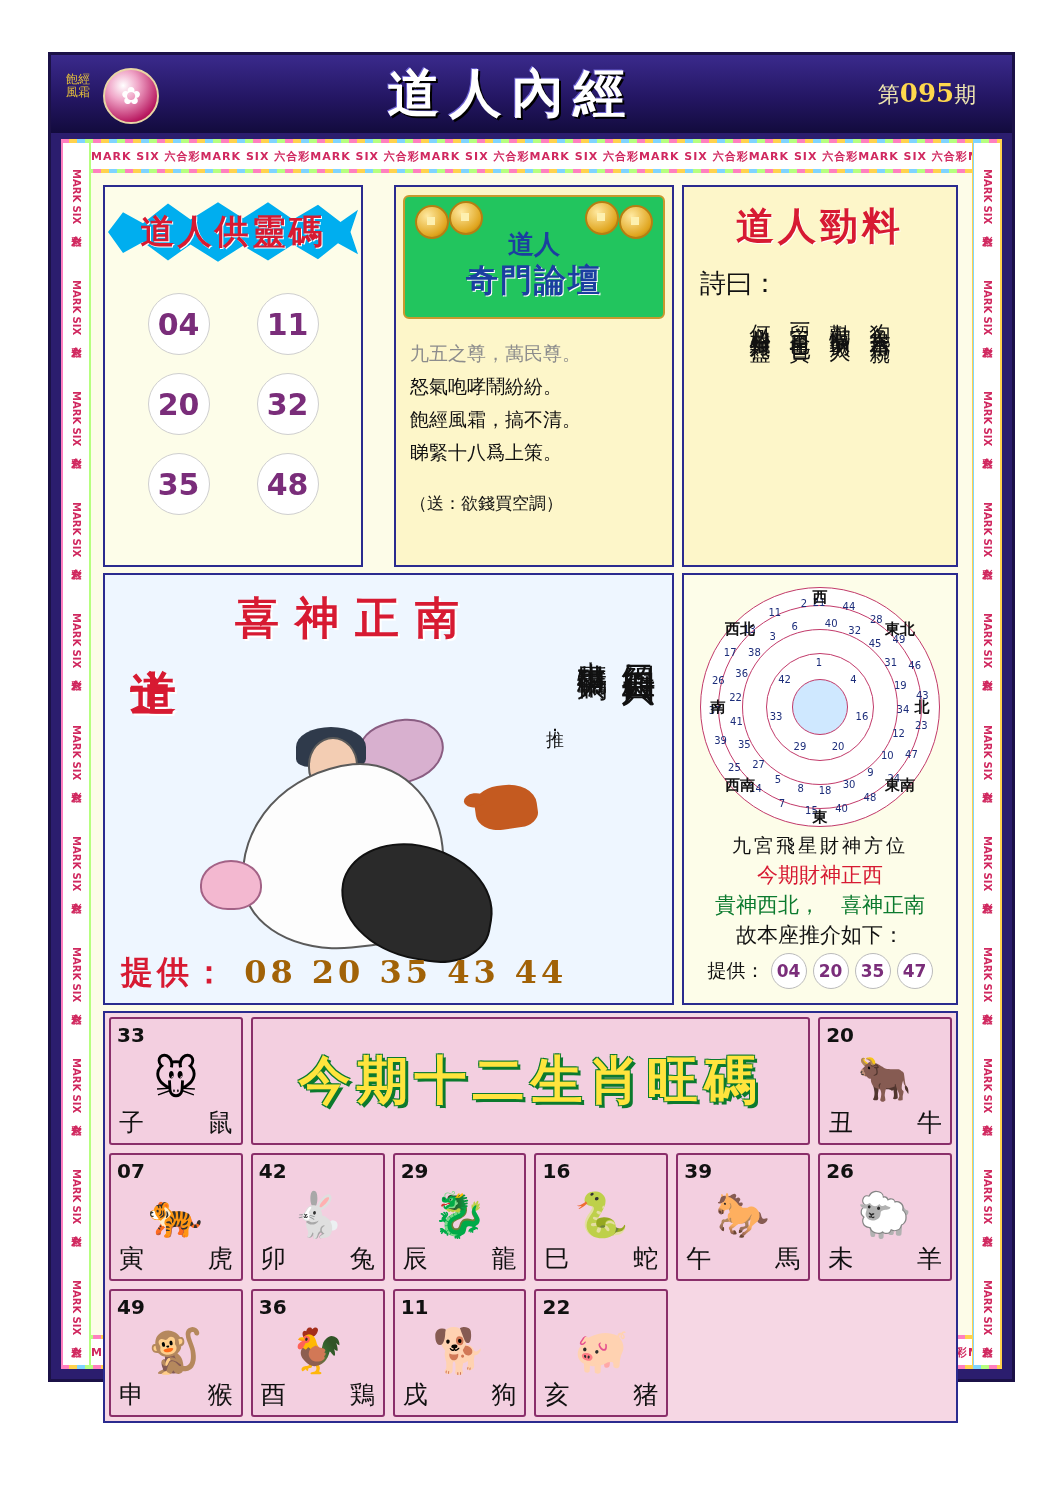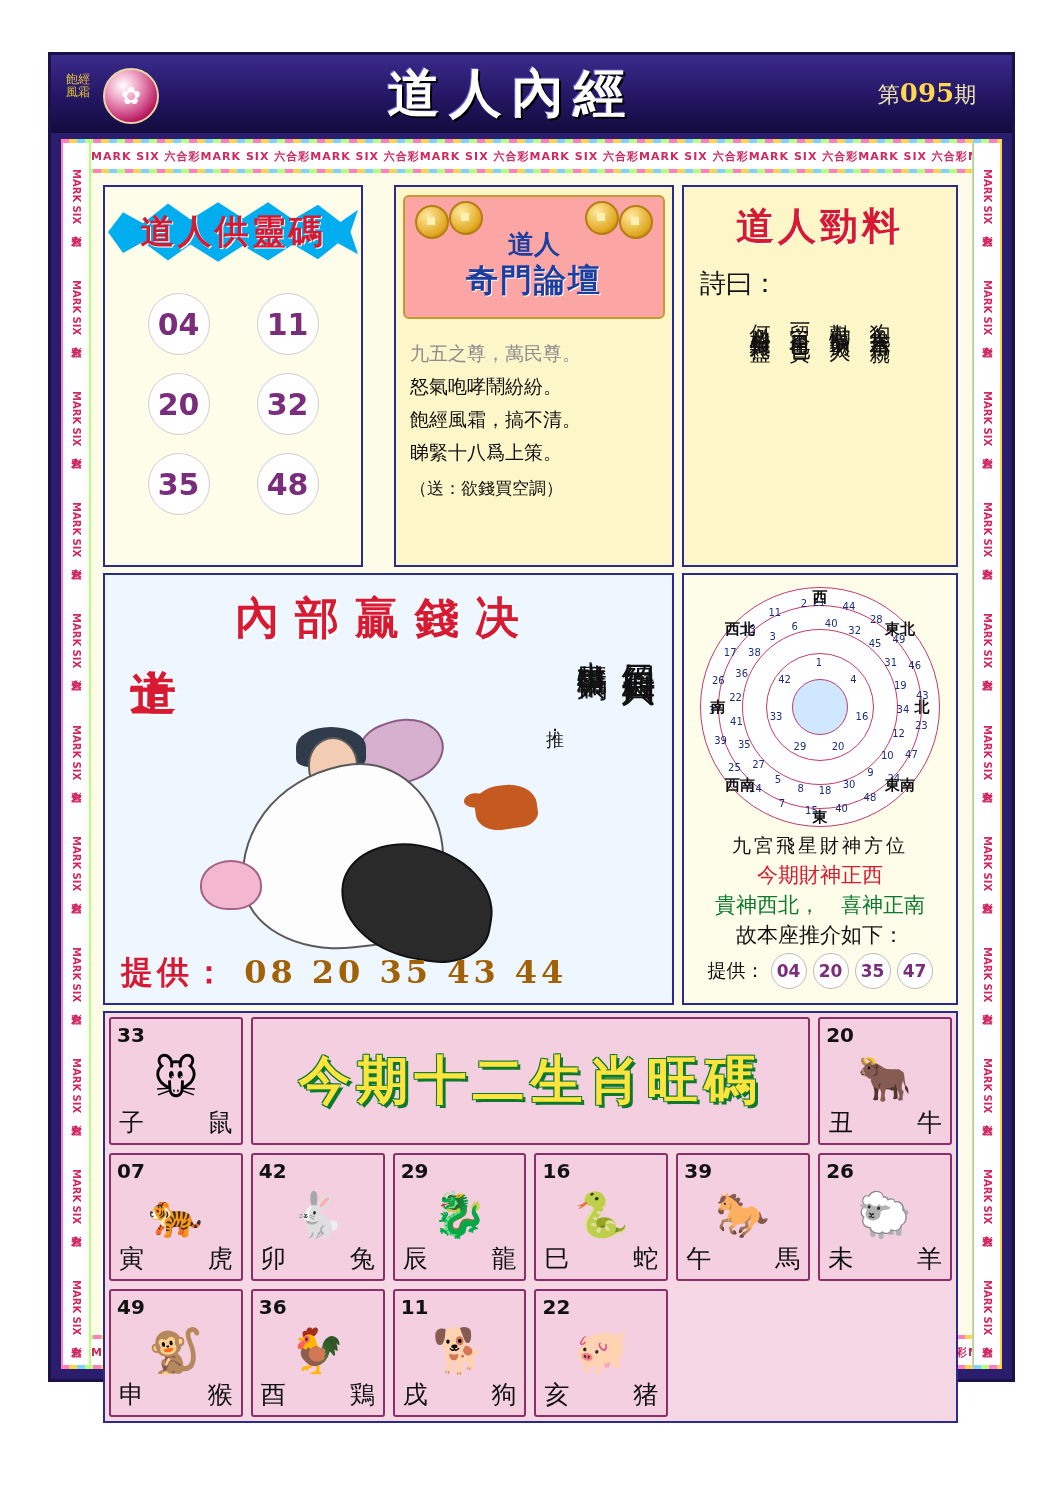--- a/index.html
+++ b/index.html
@@ -119,35 +119,35 @@
     font-family:"DejaVu Sans",sans-serif;
   }
 
   
   .qimen{
     left:297px;top:6px;width:280px;height:382px;
     background:#fdf6c9;border:2px solid #2b2b8f;
   }
   .qm-banner{
     position:relative;margin:8px auto 0;width:258px;height:120px;
-    background:#fca5a5;border:2px solid #c8992e;border-radius:6px;
+    background:#22c55e;border:2px solid #c8992e;border-radius:6px;
   }
   .coin{
     position:absolute;width:30px;height:30px;border-radius:50%;
     background:radial-gradient(circle at 35% 30%,#ffe9a0,#e0a51e 70%,#9c6c08);
     border:2px solid #b57e12;
   }
   .coin:after{
     content:"";position:absolute;left:10px;top:10px;width:8px;height:8px;background:#fdf0b0;
   }
   .qm-t1{position:absolute;left:0;right:0;top:30px;text-align:center;color:#1b3fa0;font-size:26px;font-weight:bold;font-family:"DejaVu Serif",serif;}
   .qm-t2{position:absolute;left:0;right:0;top:62px;text-align:center;color:#1b3fa0;font-size:32px;font-weight:bold;font-family:"DejaVu Serif",serif;letter-spacing:2px;text-shadow:1px 1px 0 #fff;}
   .qm-lines{margin:18px 14px 0;color:#111;font-size:19px;line-height:33px;font-family:"DejaVu Serif",serif;}
   .qm-lines .faint{color:#8d8d8d;}
-  .qm-send{margin-top:3px;font-size:17px;}
+  .qm-send{margin-top:18px;font-size:17px;}
 
   
   .jinliao{
     left:585px;top:6px;width:276px;height:382px;
     background:#fdf6c9;border:2px solid #2b2b8f;
   }
   .jl-title{
     text-align:center;margin-top:14px;color:#d71a32;font-size:38px;font-weight:bold;
     font-family:"DejaVu Serif",serif;letter-spacing:4px;text-shadow:1px 1px 0 #fff;
   }
@@ -428,21 +428,21 @@
             <div class="jl-shi">詩曰：</div>
             <div class="jl-verse" id="jl-verse">
                 <div class="jl-col">狗兔六合本爲親</div>
                 <div class="jl-col">勸君惜取勿欺人</div>
                 <div class="jl-col">留它一命已也貴</div>
                 <div class="jl-col">何必相殘力耗盡</div>
               </div>
           </div>
 
           <div class="box neibu">
-            <div class="nb-title">內部贏錢决</div>
+            <div class="nb-title">喜神正南</div>
             <div class="nb-side">道士</div>
 
             <div class="figure">
               <div class="broom"></div>
               <div class="hair"></div>
               <div class="head"></div>
               <div class="robe"></div>
               <div class="robe2"></div>
               <div class="bowl"></div>
               <div class="horse"></div>

